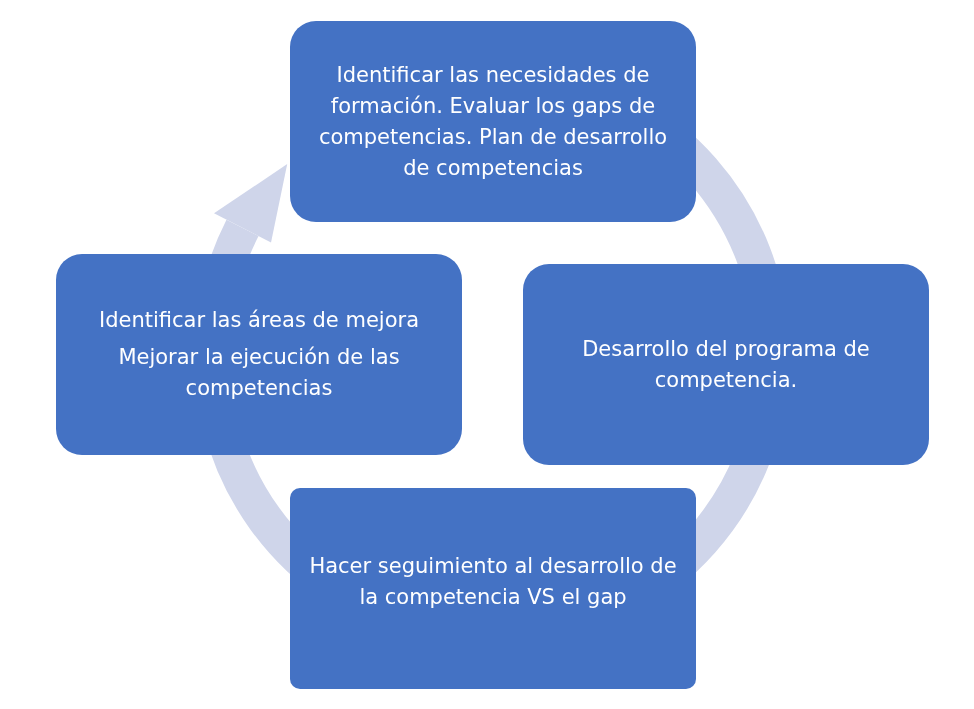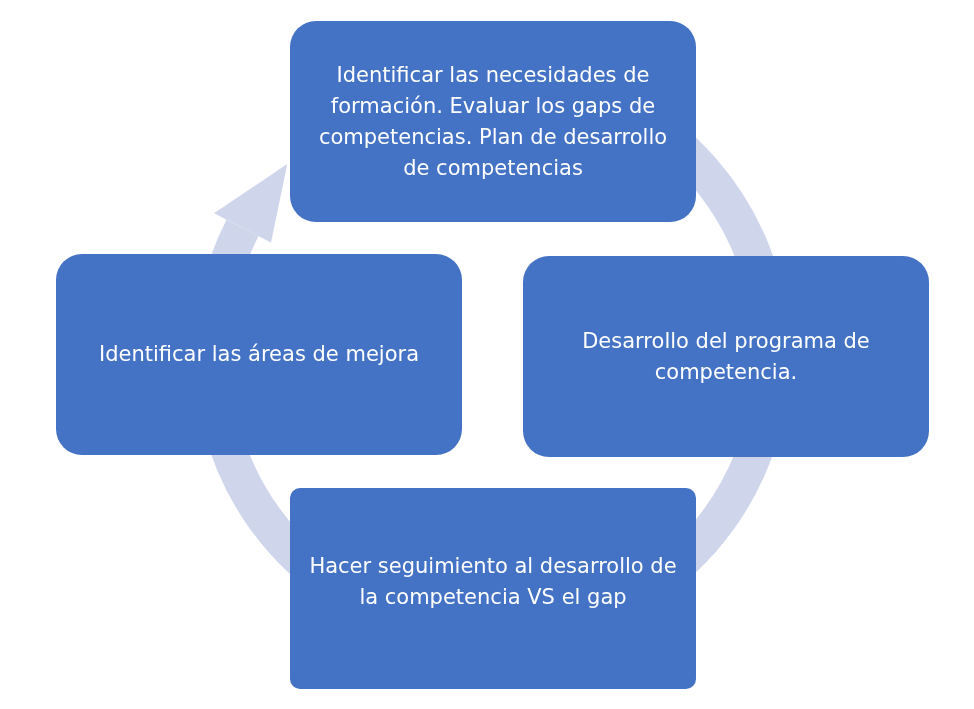--- a/index.html
+++ b/index.html
@@ -37,21 +37,21 @@
       font-size: 21px;
       line-height: 31px;
     }
     .box p {
       margin: 0;
     }
     .box p + p {
       margin-top: 6px;
     }
     #box-top { left: 290px; top: 21px; }
-    #box-right { left: 523px; top: 256px; }
+    #box-right { left: 523px; top: 264px; }
     #box-bottom { left: 290px; top: 488px; padding-bottom: 14px; border-radius: 10px; }
     #box-left { left: 56px; top: 254px; }
   </style>
 </head>
 <body>
 
 <svg class="ring" viewBox="0 0 974 709" xmlns="http://www.w3.org/2000/svg">
 
   <path id="ring-body" fill="none" stroke="#CFD5EA" stroke-width="36" stroke-linecap="butt" d="M 335.4259870281908 122.86947968458841 A 280 280 0 0 1 701.7076018209207 540.5336135004065 A 280 280 0 0 1 242.51817322725682 227.88266007292722"></path>
   <polygon id="ring-head" fill="#CFD5EA" points="214.00596445322913,213.35496408126156 287.2209635466322,164.04045918250046 271.0303820012847,242.41035606459252"></polygon>
@@ -64,13 +64,14 @@
 <div class="box" id="box-right" style="background: rgb(68, 114, 196); color: rgb(255, 255, 255);">
   <p>Desarrollo del programa de competencia.</p>
 </div>
 
 <div class="box" id="box-bottom" style="background: rgb(68, 114, 196); color: rgb(255, 255, 255);">
   <p>Hacer seguimiento al desarrollo de la competencia VS el gap</p>
 </div>
 
 <div class="box" id="box-left" style="background: rgb(68, 114, 196); color: rgb(255, 255, 255);">
   <p>Identificar las áreas de mejora</p>
+  <p>Mejorar la ejecución de las competencias</p>
 </div>
 
 </body></html>

